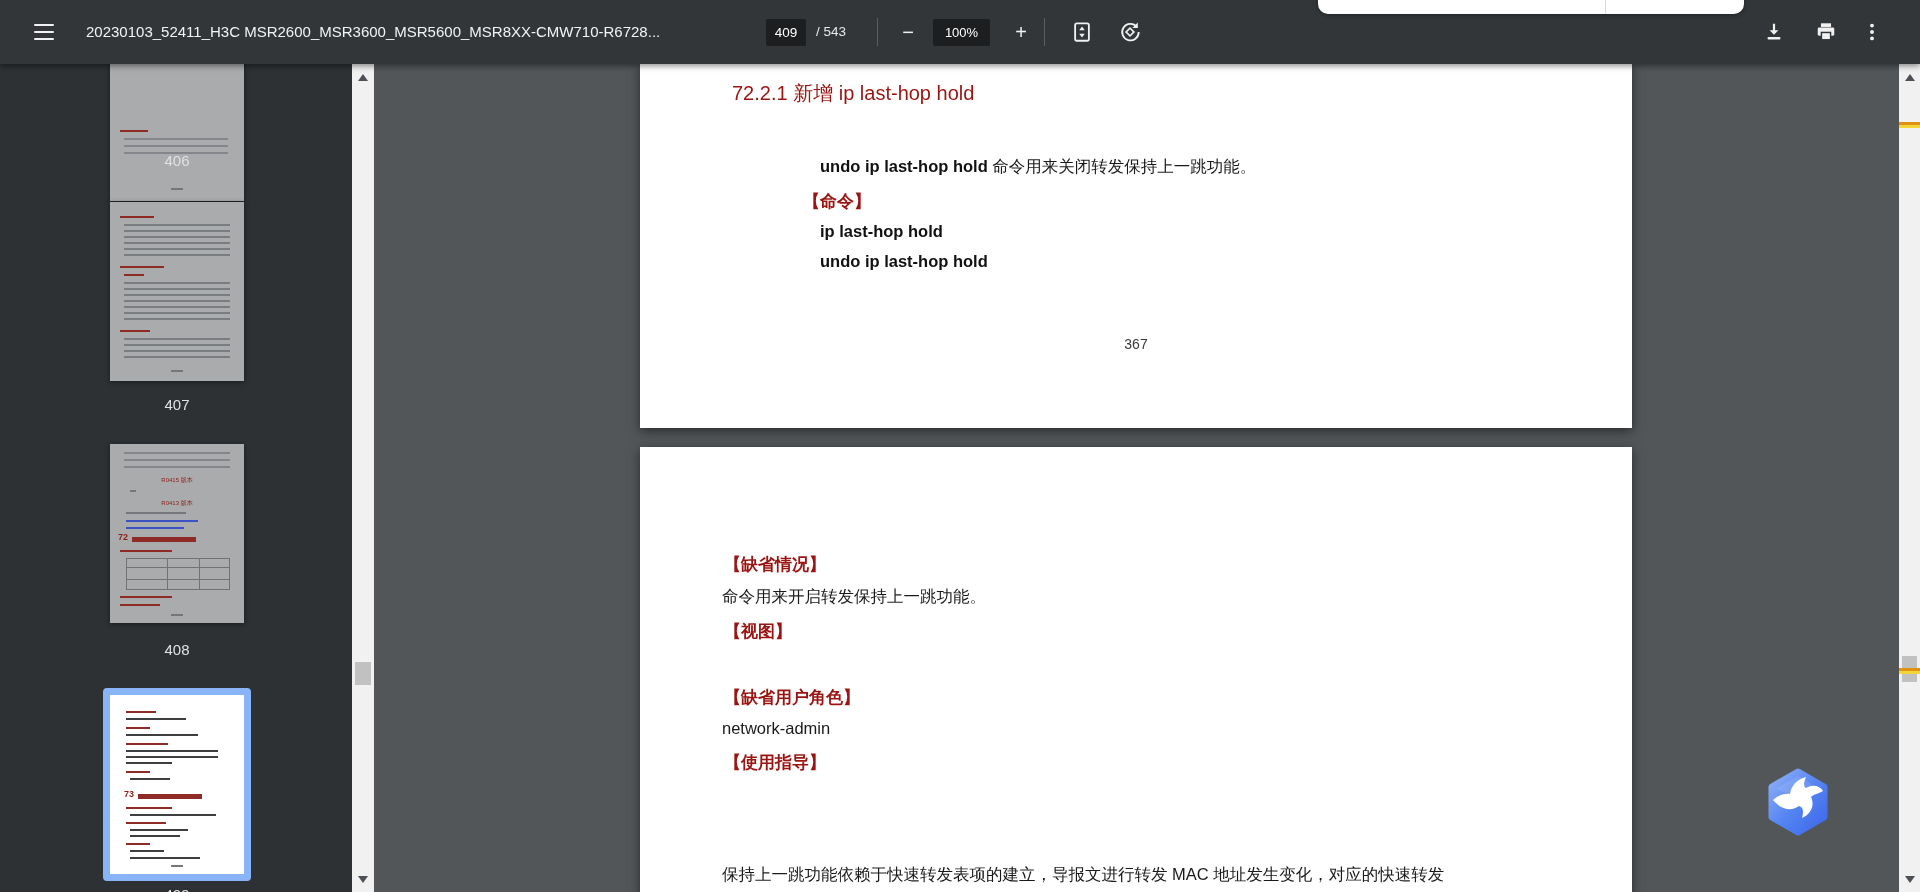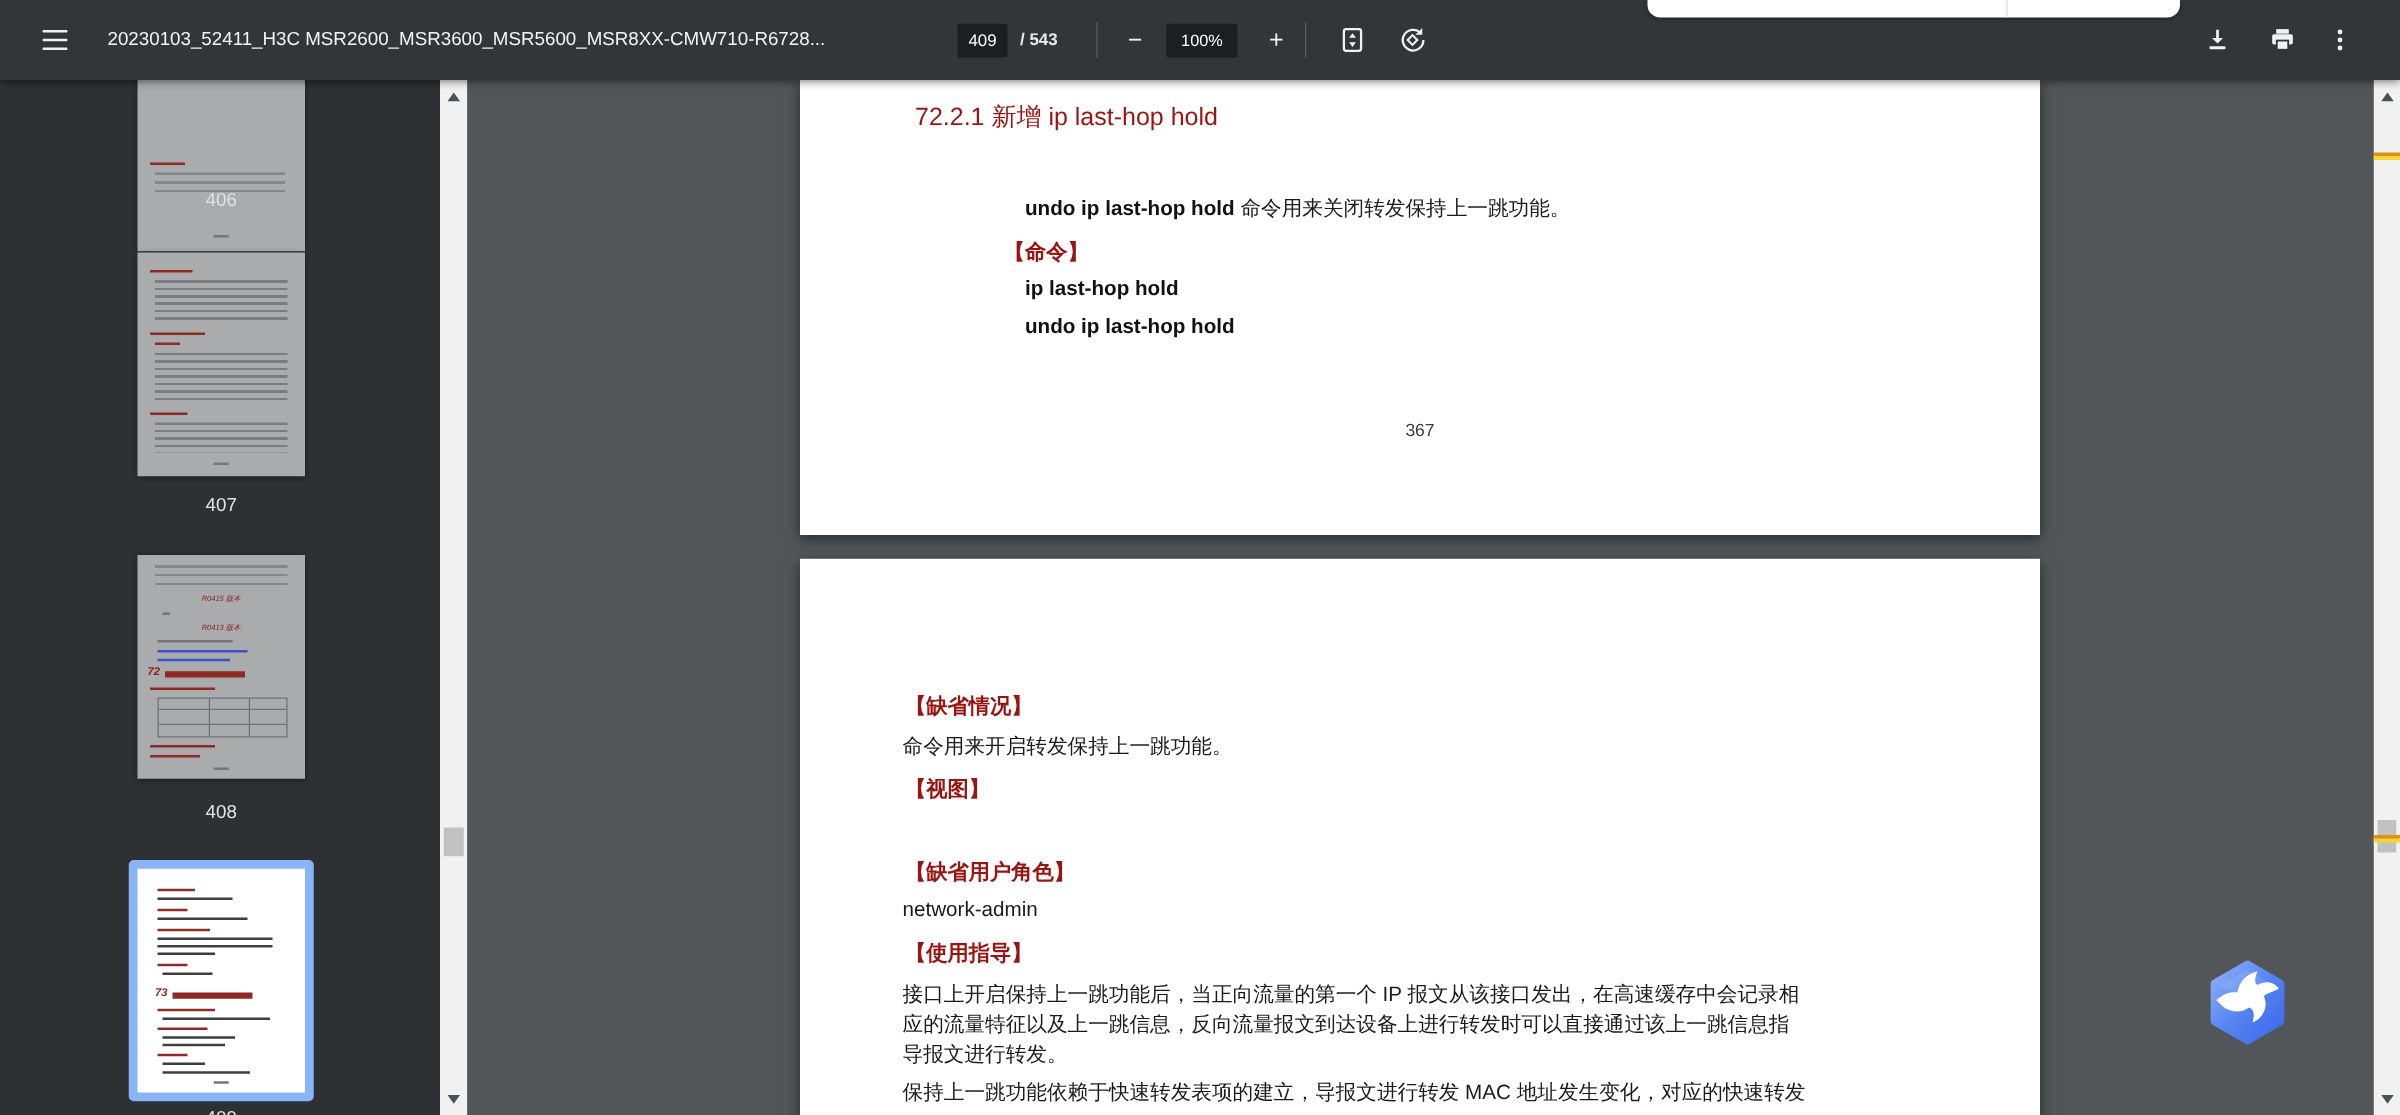--- a/index.html
+++ b/index.html
@@ -12,21 +12,21 @@
            box-shadow:0 2px 6px rgba(0,0,0,.45);z-index:30;}
   .tb-btn{position:absolute;top:16px;width:32px;height:32px;border:none;background:transparent;
           color:#f1f1f1;cursor:pointer;padding:0;display:flex;align-items:center;justify-content:center;}
   .hamburger{left:28px;flex-direction:column;gap:4.5px;}
   .hamburger span{display:block;width:20px;height:2.4px;background:#f1f1f1;border-radius:1px;}
   .tb-title{position:absolute;left:86px;top:0;height:64px;line-height:64px;color:#f1f3f4;
             font-size:15px;white-space:nowrap;max-width:690px;overflow:hidden;}
   .page-box{position:absolute;left:766px;top:19px;width:40px;height:27px;background:#1c1e20;
             border:none;border-radius:2px;color:#fff;font-size:13.5px;text-align:center;
             font-family:"Liberation Sans",sans-serif;}
-  .page-total{position:absolute;left:816px;top:0;height:80px;line-height:64px;color:#e8eaed;font-size:13.5px;font-weight:bold;}
+  .page-total{position:absolute;left:816px;top:0;height:80px;line-height:64px;color:#e8eaed;font-size:13.5px;}
   .tb-sep{position:absolute;top:18px;width:1px;height:28px;background:#5a5e61;}
   .glyph-btn{font-size:20px;line-height:1;}
   .zoom-box{position:absolute;left:933px;top:19px;width:57px;height:27px;background:#1c1e20;
             border-radius:2px;color:#fff;font-size:13px;text-align:center;line-height:27px;cursor:default;}
   .icon-svg{display:block;}
 
   
   .findbar{position:absolute;left:1318px;top:0;width:426px;height:14px;background:#ffffff;
            border-radius:0 0 10px 10px;box-shadow:0 1px 4px rgba(0,0,0,.4);z-index:40;cursor:pointer;}
   .findbar .fdiv{position:absolute;left:287px;top:0;width:1px;height:14px;background:#dcdcdc;}
@@ -35,21 +35,21 @@
   .sidebar{position:absolute;left:0;top:64px;width:374px;height:828px;background:#2d3134;overflow:hidden;z-index:10;}
   .thumb{position:absolute;left:110px;width:134px;height:179px;background:#a9abad;
          box-shadow:0 1px 5px rgba(0,0,0,.45);cursor:pointer;}
   .thumb-sel{position:absolute;left:103px;top:624px;width:148px;height:193px;border:7px solid #8ab4f8;
              border-radius:4px;background:#fff;cursor:pointer;}
   .thumb-label{position:absolute;left:110px;width:134px;text-align:center;color:#dfe1e3;font-size:15px;}
   .ml{position:absolute;height:2px;background:#73767a;}
   .ml.red{background:#8f2b26;}
   .ml.blue{background:#3b52c4;}
   .ml.dark{background:#3c3e40;}
-  .mtext{position:absolute;color:#8f1d18;font-size:6px;line-height:6px;white-space:nowrap;font-style:italic;}
+  .mtext{position:absolute;color:#8f1d18;font-size:6px;line-height:6px;white-space:nowrap;}
   .mtext.center{width:100%;text-align:center;left:0;}
   .mtext.big{font-size:9px;font-weight:bold;}
   .mlines{position:absolute;background:repeating-linear-gradient(#83868a 0 2px,transparent 2px 7px);}
   .mlines.dense{background:repeating-linear-gradient(#797c80 0 2px,transparent 2px 6px);}
   .mtable{position:absolute;border:1px solid #6f7276;}
   .mtable .hl{position:absolute;left:0;width:100%;height:1px;background:#6f7276;}
   .mtable .vl{position:absolute;top:0;width:1px;height:100%;background:#6f7276;}
   .mdash{position:absolute;left:50%;width:12px;height:2px;margin-left:-6px;background:#73767a;}
 
   
@@ -237,25 +237,20 @@
       <div class="folio" style="top:272px">367</div>
     </section>
 
     <section class="page p2">
       <div class="sec" style="left:84px;top:106px">【缺省情况】</div>
       <div class="body-t" style="left:82px;top:139px">命令用来开启转发保持上一跳功能。</div>
       <div class="sec" style="left:84px;top:173px">【视图】</div>
       <div class="sec" style="left:84px;top:239px">【缺省用户角色】</div>
       <div class="body-t" style="left:82px;top:272px">network-admin</div>
       <div class="sec" style="left:84px;top:304px">【使用指导】</div>
-      <div class="guide" style="left:82px;top:337px">
-        <div>接口上开启保持上一跳功能后，当正向流量的第一个 IP 报文从该接口发出，在高速缓存中会记录相</div>
-        <div>应的流量特征以及上一跳信息，反向流量报文到达设备上进行转发时可以直接通过该上一跳信息指</div>
-        <div>导报文进行转发。</div>
-      </div>
       <div class="guide" style="left:82px;top:415px">保持上一跳功能依赖于快速转发表项的建立，导报文进行转发 MAC 地址发生变化，对应的快速转发</div>
     </section>
   </main>
 
   <div class="sb sb-main">
     <div class="sb-arrow" style="top:4px">
         <div class="tri-up"></div>
       </div>
     <div class="find-mark-o" style="top:58px"></div>
     <div class="find-mark-y" style="top:61px"></div>

